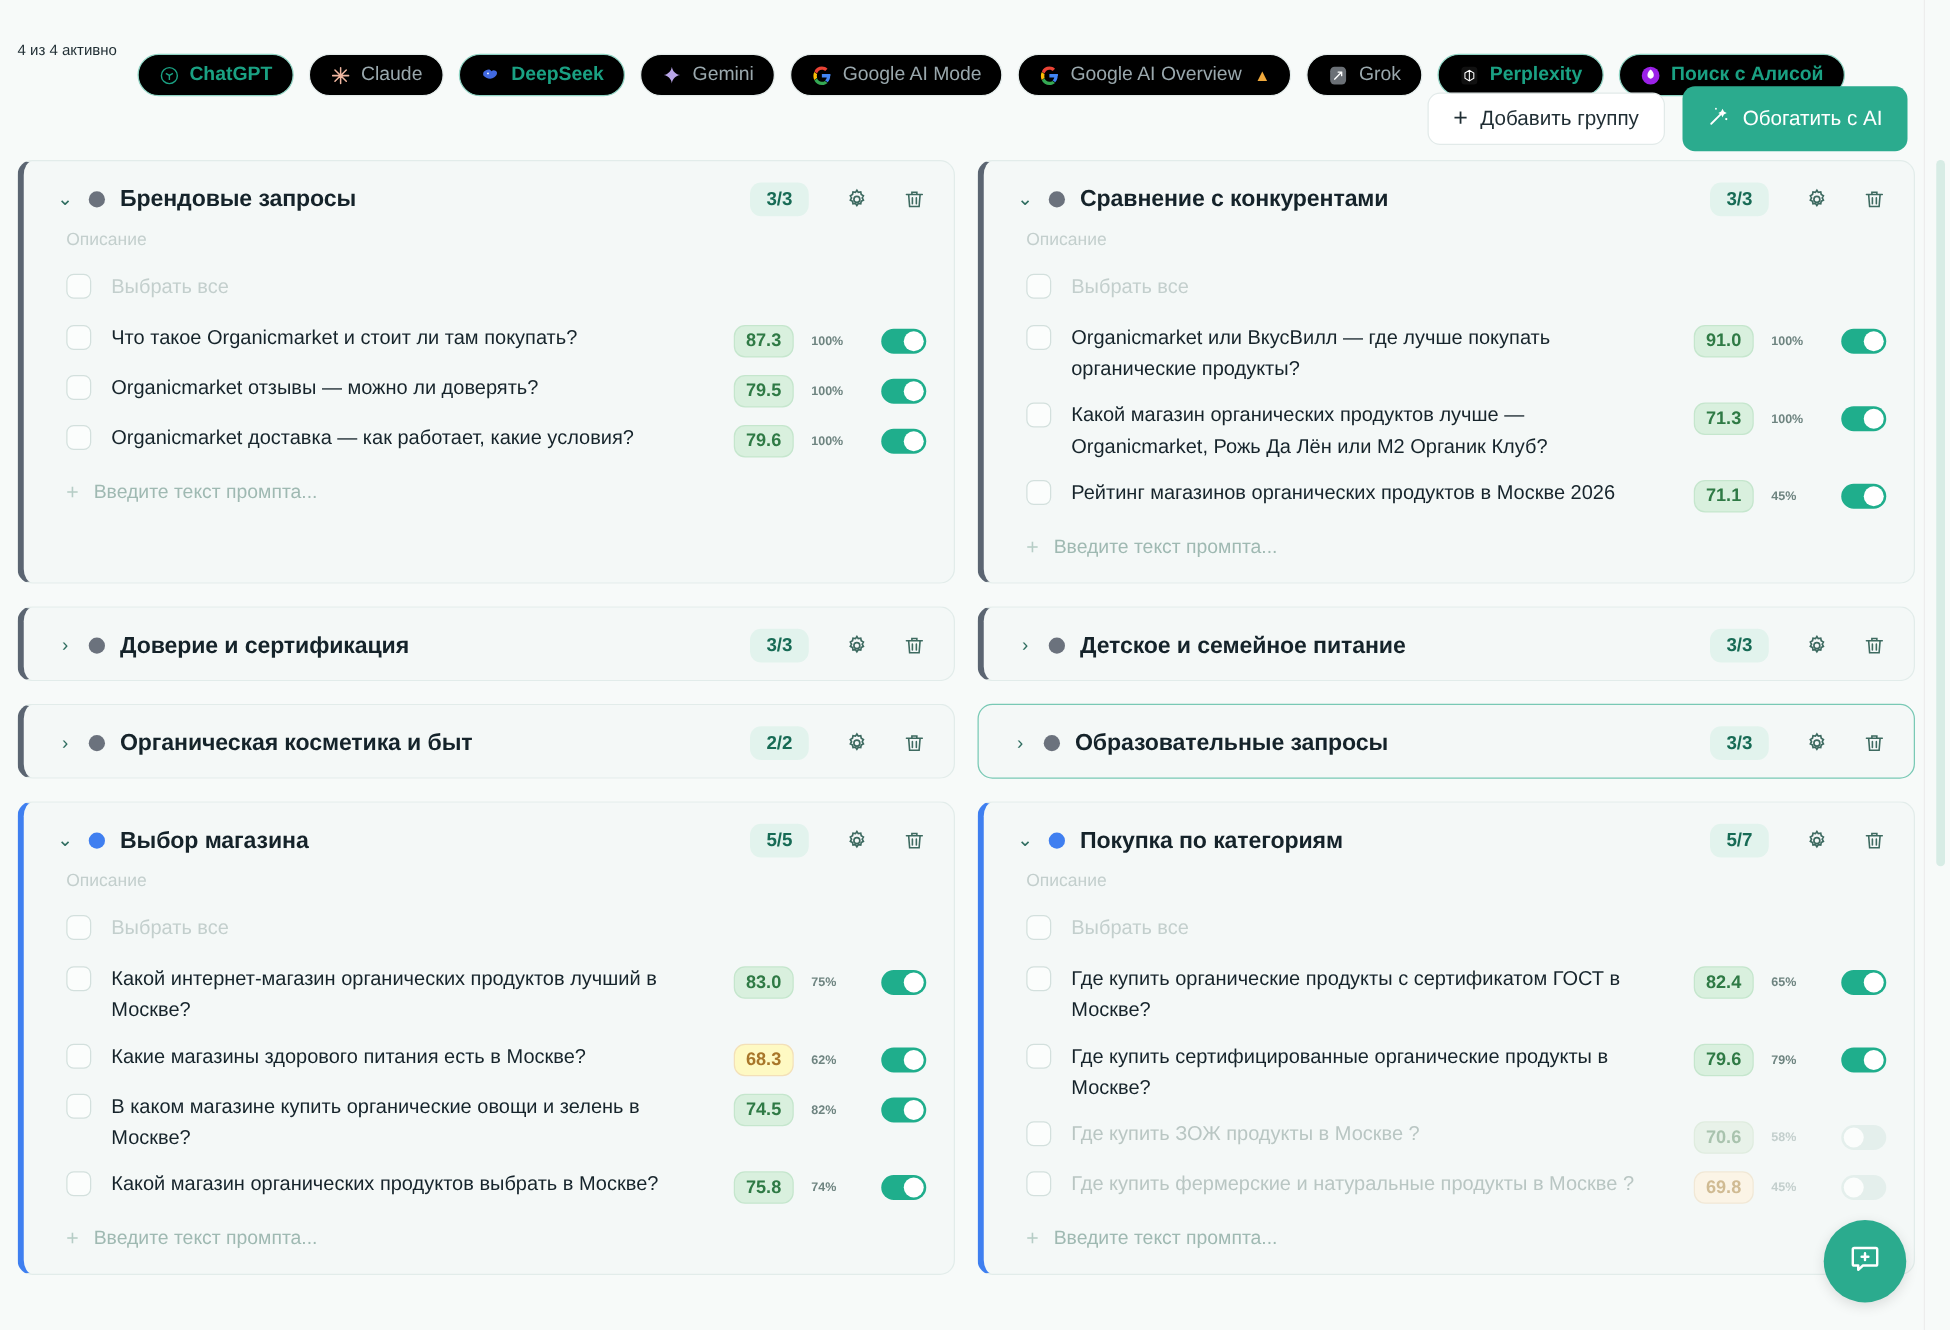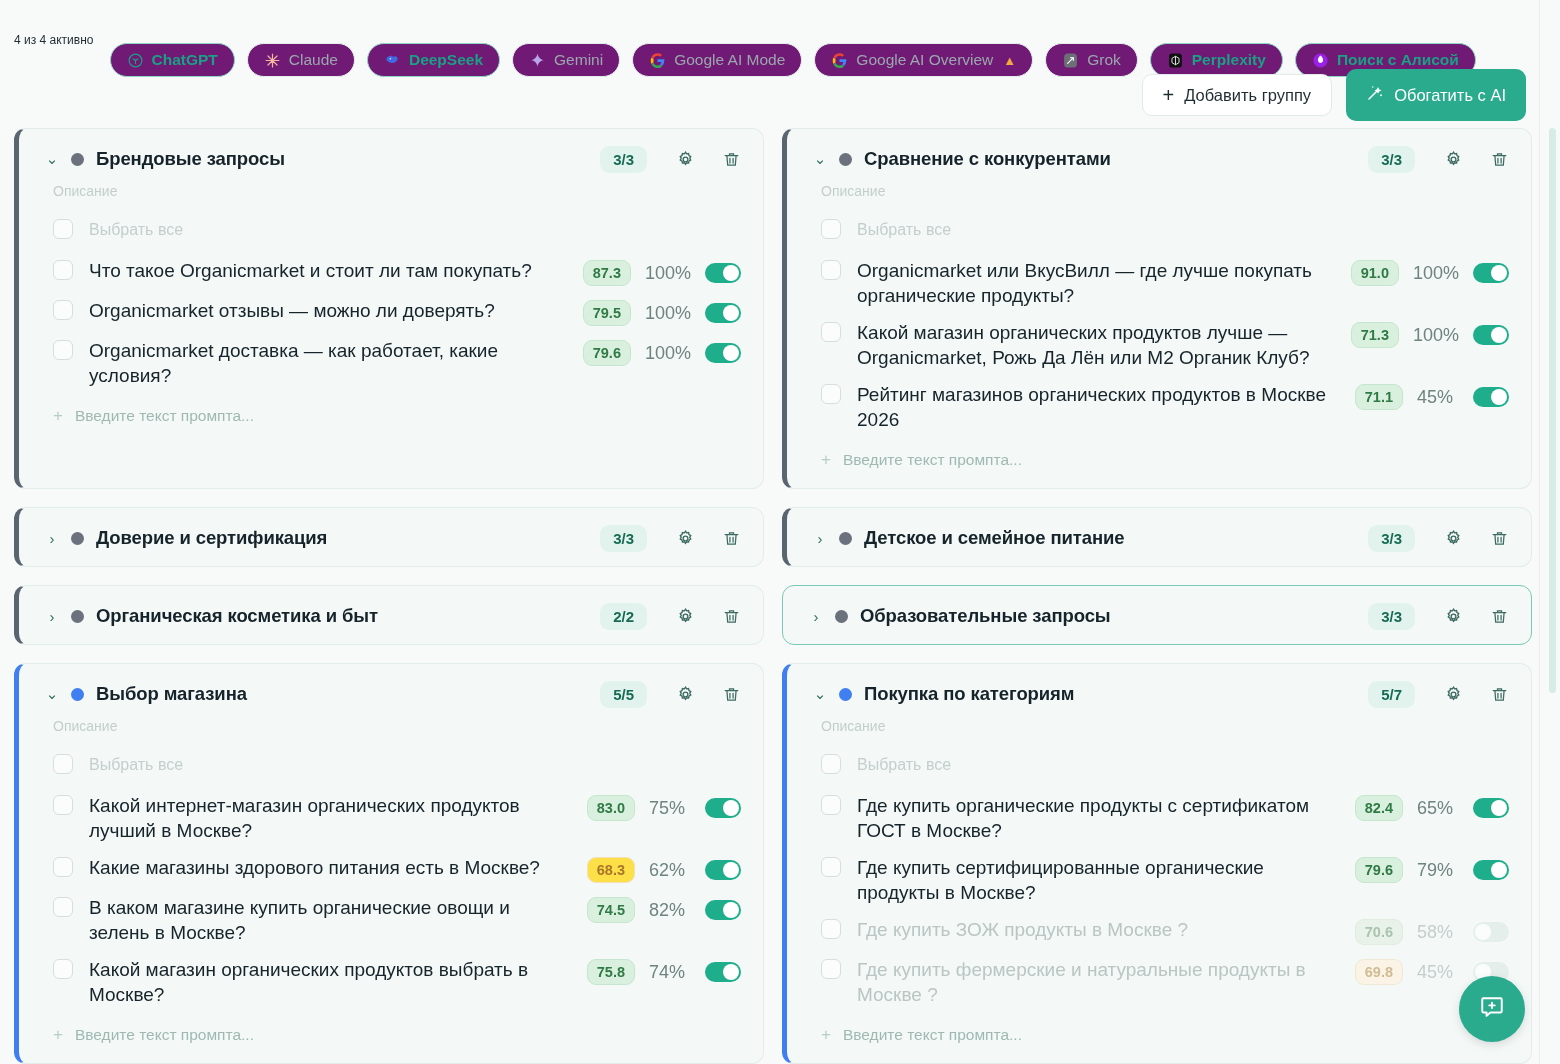--- a/index.html
+++ b/index.html
@@ -18,21 +18,21 @@
     height: 62px;
   }
   .active-count {
     font-size: 12px; color: #1f2d33; font-weight: 400;
     white-space: nowrap; margin-right: 4px;
   }
   .chip {
     display: inline-flex; align-items: center; gap: 8px;
     height: 34px; padding: 0 16px;
     border-radius: 17px;
-    background: #701a75;
+    background: #000000;
     border: 1px solid #e4eceb;
     font-size: 15.5px; color: #9aa8ad;
     white-space: nowrap;
     cursor: pointer;
     margin-top: 40px;
   }
   .chip.on {
     border-color: #8fd4c4;
     color: #1aa183;
     font-weight: 600;
@@ -124,38 +124,38 @@
     min-height: 38px;
   }
   .row.selectall { padding-bottom: 10px; }
   .cb {
     width: 20px; height: 20px; border-radius: 6px;
     border: 1.6px solid #d3e0dd; background: #fbfdfc;
     flex: 0 0 auto; margin-top: 2px; cursor: pointer;
   }
   .row-label {
     flex: 1 1 auto; margin-left: 16px;
-    font-size: 19px; line-height: 25px; color: #16242b;
+    font-size: 16px; line-height: 25px; color: #16242b;
     max-width: 560px;
   }
   .row.selectall .row-label { color: #c3cfcd; font-size: 16px; }
   .row.disabled .row-label { color: #b9c6c3; }
 
   .meta { display: flex; align-items: center; gap: 14px; margin-left: auto; padding-top: 2px; padding-left: 24px; }
   .score {
     min-width: 48px; text-align: center;
     font-size: 14.5px; font-weight: 700;
     border-radius: 9px; padding: 4px 9px;
     background: #d9f0de; color: #2f7a45;
     border: 1px solid #c5e6cd;
   }
-  .score.warn { background: #fde047; color: #a8762a; border-color: #f3e0b8; }
+  .score.warn { background: #fef9c3; color: #a8762a; border-color: #f3e0b8; }
   .score.muted { background: #e8f2e9; color: #a9c3ae; border-color: #dfecdf; }
   .score.muted.warn { background: #fbf4e6; color: #d0bb93; border-color: #f1e8d6; }
-  .pct { font-size: 18px; color: #6e8480; min-width: 42px; }
+  .pct { font-size: 10px; color: #6e8480; min-width: 42px; font-weight: bold; }
   .row.disabled .pct { color: #c3cfcd; }
 
   .toggle {
     width: 36px; height: 20px; border-radius: 10px;
     background: #1fae8c; position: relative; flex: 0 0 auto; cursor: pointer;
   }
   .toggle::after {
     content: ""; position: absolute; top: 2px; right: 2px;
     width: 16px; height: 16px; border-radius: 50%; background: #fff;
   }

